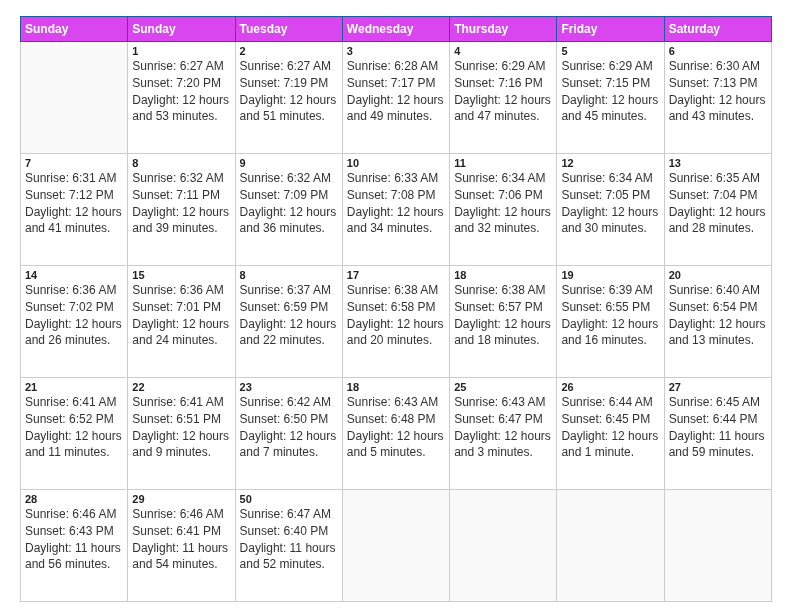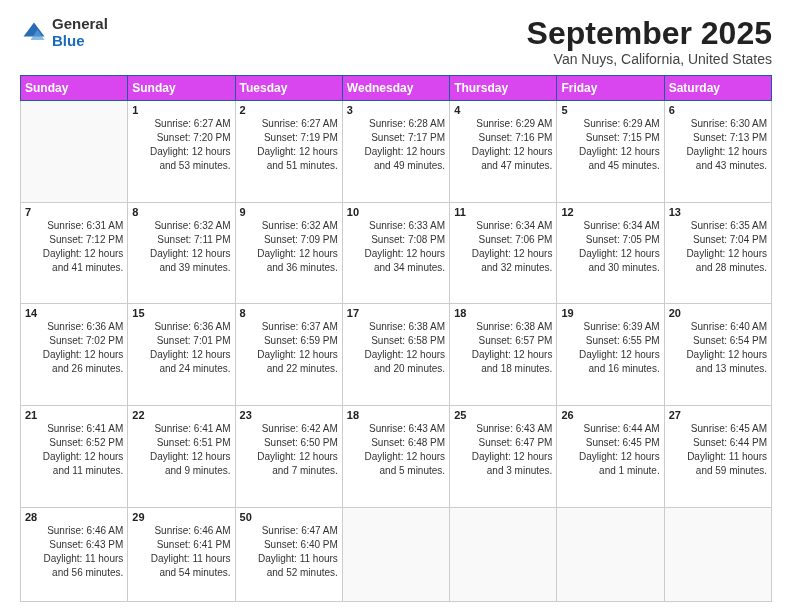--- a/index.html
+++ b/index.html
@@ -85,53 +85,36 @@
       height: 82px;
     }
     .day-num {
       font-size: 11px;
       font-weight: bold;
       color: #222;
       display: block;
       margin-bottom: 1px;
     }
     .cell-text {
-      font-size: 10px;
+      font-size: 12px;
       color: #333;
       line-height: 1.4;
-      text-align: right;
     }
     .empty-cell {
       background: #f9f9f9;
     }
     tr:last-child td {
       height: 70px;
       margin-top: 46px;
     }
   </style>
 </head>
 <body>
 
 <div class="page">
-  <div class="header">
-    <div class="logo">
-      <svg class="logo-icon" viewBox="0 0 32 32" xmlns="http://www.w3.org/2000/svg">
-        <polygon points="16,4 28,20 4,20" fill="#2a6db5"></polygon>
-        <polygon points="20,12 28,24 12,24" fill="#5a9fd4" opacity="0.7"></polygon>
-      </svg>
-      <div class="logo-text">
-        <span class="logo-general">General</span>
-        <span class="logo-blue">Blue</span>
-      </div>
-    </div>
-    <div class="title-block">
-      <div class="month-title">September 2025</div>
-      <div class="location">Van Nuys, California, United States</div>
-    </div>
-  </div>
 
   <table class="calendar">
     <thead>
       <tr>
       <th>Sunday</th>
           <th>Sunday</th>
           <th>Tuesday</th>
           <th>Wednesday</th>
           <th>Thursday</th>
           <th>Friday</th>

